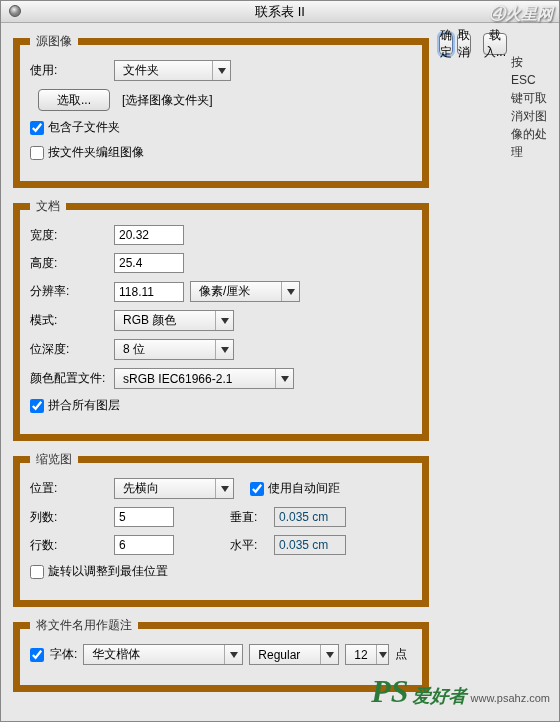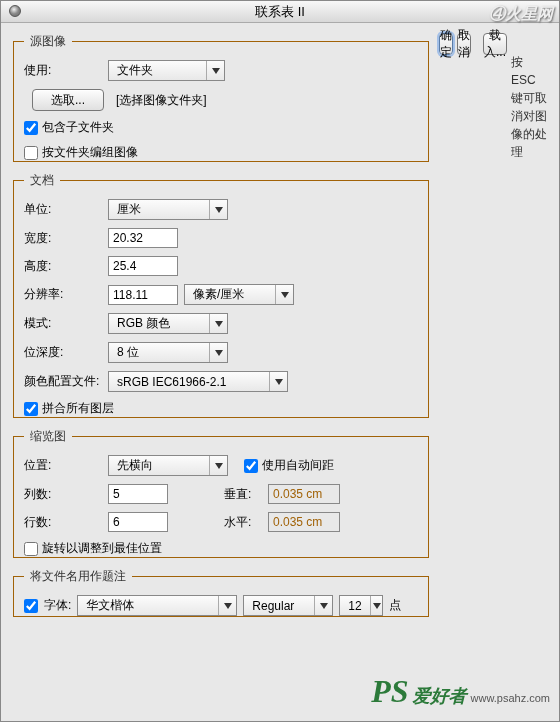--- a/index.html
+++ b/index.html
@@ -3,31 +3,31 @@
 <meta charset="utf-8">
 <style>
 * { box-sizing: border-box; margin: 0; padding: 0; }
 body { font-family: "Microsoft YaHei", "SimSun", Arial, sans-serif; font-size: 12px; background: #ddd; width: 560px; height: 722px; overflow: hidden; position: relative; }
 .window { background: #e8e8e8; width: 560px; height: 722px; border: 1px solid #888; }
 .titlebar { background: linear-gradient(#f8f8f8, #d8d8d8); height: 22px; line-height: 22px; text-align: center; border-bottom: 1px solid #aaa; font-size: 13px; position: relative; }
 .close-btn { position: absolute; left: 8px; top: 4px; width: 12px; height: 12px; border-radius: 50%; background: radial-gradient(circle at 40% 35%, #fff4, #888 50%, #666); border: 1px solid #555; }
 .content { display: flex; padding: 10px 10px 10px 12px; gap: 10px; }
 .left { flex: 1; }
 .right { width: 110px; display: flex; flex-direction: row; gap: 4px; }
-fieldset { border: 1px solid #a16207; margin-bottom: 10px; padding: 10px 10px 0 10px; position: relative; }
+fieldset { border: 7px solid #a16207; margin-bottom: 10px; padding: 10px 10px 20px 10px; position: relative; }
 legend { padding: 0 6px; font-size: 12px; color: #333; }
 .row { display: flex; align-items: center; margin-bottom: 8px; gap: 6px; }
 .row:last-child { margin-bottom: 0; }
 .label { width: 78px; text-align: left; }
 .select { display: inline-flex; align-items: center; background: linear-gradient(#fcfcfc,#e8e8e8); border: 1px solid #888; height: 21px; font-size: 12px; }
 .select span { padding: 0 8px; flex: 1; }
 .select .arrow { width: 18px; border-left: 1px solid #aaa; text-align: center; display: flex; align-items: center; justify-content: center; height: 100%; }
 .arrow svg { width: 8px; height: 6px; }
 .input-text { border: 1px solid #888; background: #fff; height: 20px; padding: 0 4px; font-size: 12px; }
-.input-ro { border: 1px solid #888; background: #e8e8e8; height: 20px; padding: 0 4px; font-size: 12px; display: inline-flex; align-items: center; color: #a16207; }
+.input-ro { border: 1px solid #888; background: #e8e8e8; height: 20px; padding: 0 4px; font-size: 12px; display: inline-flex; align-items: center; color: #0c4a6e; }
 .btn { background: linear-gradient(#fdfdfd,#e0e0e0); border: 1px solid #777; border-radius: 4px; height: 22px; font-size: 12px; text-align: center; display: flex; align-items: center; justify-content: center; box-shadow: 0 1px 0 #fff inset; }
 .default-btn { border: 1px solid #5b7da8; box-shadow: 0 0 0 2px #a3c0e8; }
 .checkbox-row { display: flex; align-items: center; gap: 4px; margin-bottom: 8px; }
 .checkbox-row:last-child { margin-bottom: 0; }
 input[type=checkbox] { width: 14px; height: 14px; }
 .hint { font-size: 12px; color: #333; margin-top: 20px; line-height: 1.5; }
 .spacer { height: 20px; }
 .thumb-right { display: flex; gap: 8px; align-items: center; }
 .thumb-label2 { width: 36px; }
 .watermark1 { position: absolute; top: 2px; right: 6px; color: #eee; font-style: italic; font-size: 16px; font-weight: bold; text-shadow: 1px 1px 2px #0008; pointer-events: none; }
@@ -72,31 +72,20 @@
         </div>
         <div class="checkbox-row">
           <input type="checkbox" style="">
           <span>按文件夹编组图像</span>
         </div>
       </fieldset>
 
       <fieldset>
         <legend>文档</legend>
         <div class="row">
-          <div class="label">单位:</div>
-          <div class="select" style="width:120px">
-            <span>厘米</span>
-            <div class="arrow">
-                <svg viewBox="0 0 8 6">
-                  <path d="M0 0 L8 0 L4 6 Z" fill="#333"></path>
-                </svg>
-              </div>
-          </div>
-        </div>
-        <div class="row">
           <div class="label">宽度:</div>
           <input class="input-text" style="width: 70px;" value="20.32">
         </div>
         <div class="row">
           <div class="label">高度:</div>
           <input class="input-text" style="width: 70px;" value="25.4">
         </div>
         <div class="row">
           <div class="label">分辨率:</div>
           <input class="input-text" style="width: 70px;" value="118.11">

